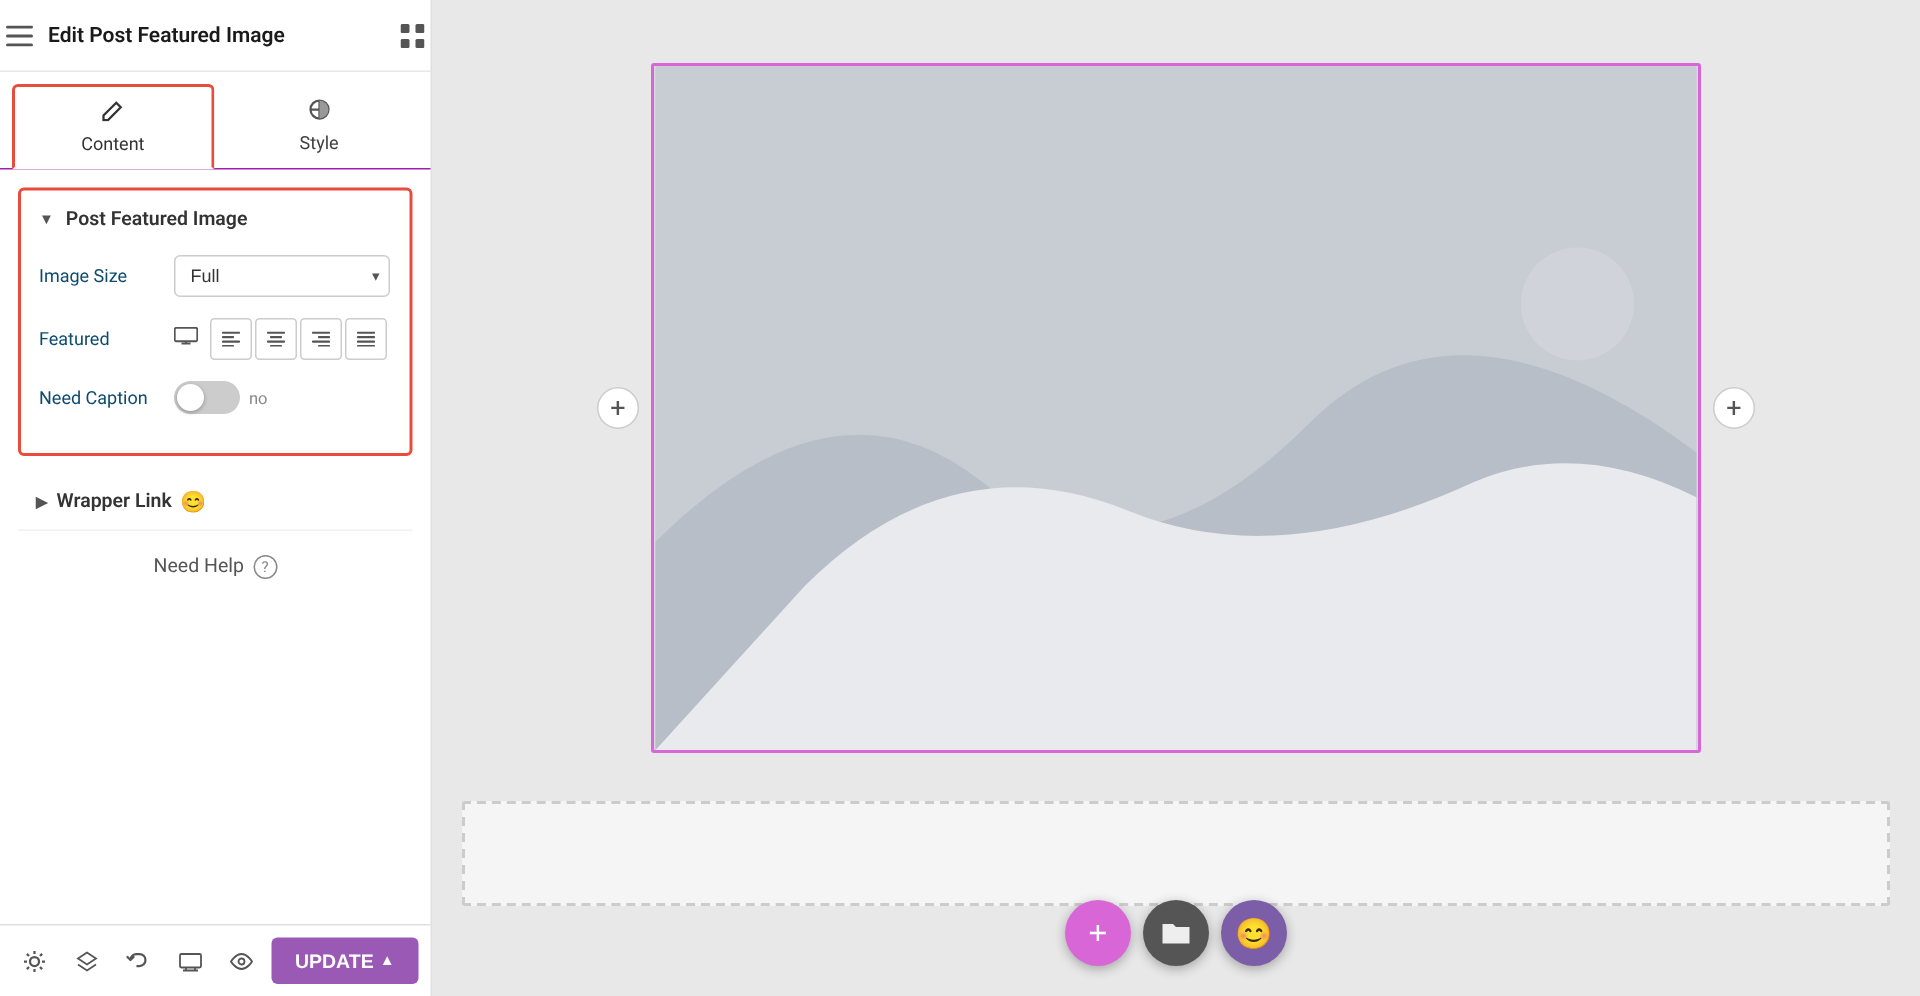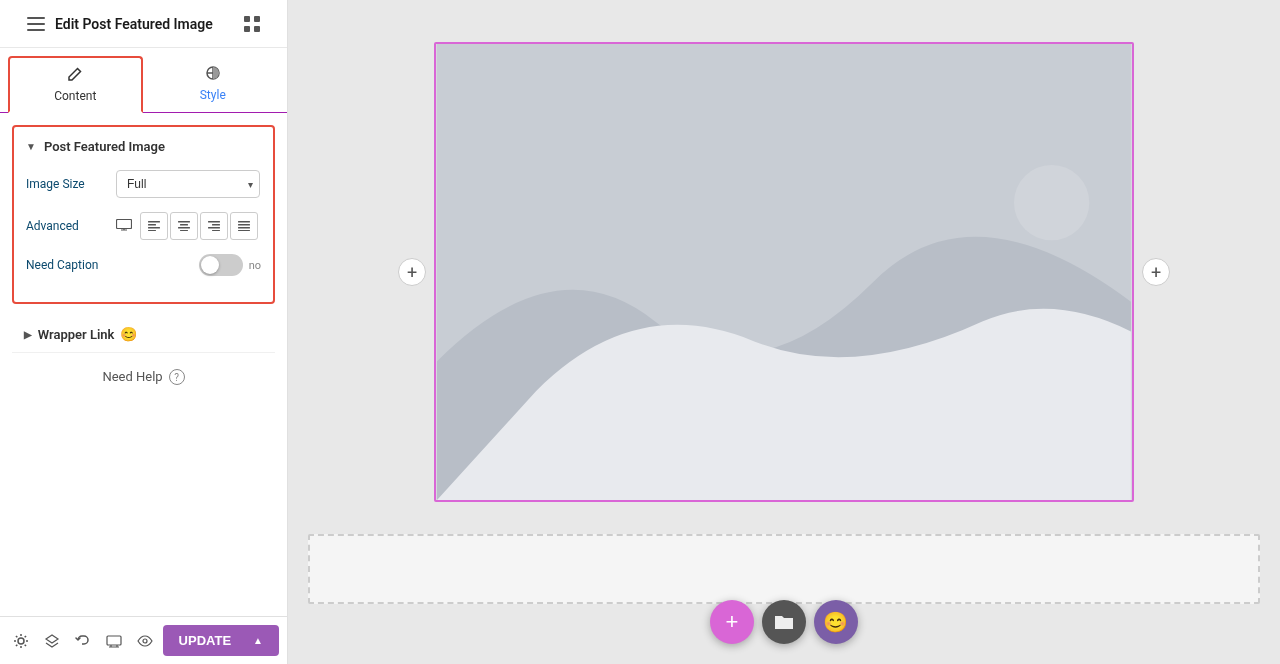--- a/index.html
+++ b/index.html
@@ -12,21 +12,21 @@
       display: flex;
       flex-direction: column;
       height: 100%;
       border-right: 1px solid #e0e0e0;
       flex-shrink: 0;
     }
 
     .sidebar-header {
       display: flex;
       align-items: center;
-      padding: 0 27px;
+      padding: 0 4px;
       height: 48px;
       border-bottom: 1px solid #e8e8e8;
       gap: 10px;
     }
 
     .sidebar-header-title {
       font-size: 14px;
       font-weight: 600;
       color: #1a1a1a;
       flex: 1;
@@ -48,21 +48,21 @@
     }
 
     .tab {
       display: flex;
       flex-direction: column;
       align-items: center;
       padding: 8px 12px;
       cursor: pointer;
       border-radius: 4px 4px 0 0;
       font-size: 12px;
-      color: #3b82f6;
+      color: #404040;
       gap: 4px;
       flex: 1;
       border: 1px solid transparent;
     }
 
     .tab.active {
       border: 2px solid #e74c3c;
       background: #fff;
       color: #333;
       border-bottom: 2px solid #fff;
@@ -175,21 +175,20 @@
       justify-content: center;
       font-size: 12px;
       color: #555;
     }
 
     
     .toggle-wrapper {
       display: flex;
       align-items: center;
       gap: 6px;
-      justify-content: flex-end;
     }
 
     .toggle {
       width: 44px;
       height: 22px;
       background: #ccc;
       border-radius: 11px;
       position: relative;
       cursor: pointer;
     }
@@ -284,21 +283,21 @@
       background: #9b59b6;
       color: #fff;
       border: none;
       border-radius: 4px;
       padding: 8px 16px;
       font-size: 13px;
       font-weight: 600;
       cursor: pointer;
       display: flex;
       align-items: center;
-      gap: 22px;
+      gap: 4px;
     }
 
     .chevron-up-icon {
       font-size: 10px;
     }
 
     
     .main-canvas {
       flex: 1;
       background: #e8e8e8;
@@ -431,21 +430,21 @@
               <option>Large</option>
               <option>Medium</option>
               <option>Thumbnail</option>
             </select>
             <span class="select-arrow">▾</span>
           </div>
         </div>
       </div>
 
       <div class="form-row">
-        <span class="form-label">Advanced</span>
+        <span class="form-label">Featured</span>
         <div class="form-control">
           <div class="alignment-group">
             <span class="align-label-icon">
               <svg width="16" height="12" viewBox="0 0 16 12" fill="none">
                 <rect x="0.5" y="0.5" width="15" height="9" rx="1" stroke="#555" stroke-width="1.2" fill="none"></rect>
                 <path d="M5 11h6M8 10v1" stroke="#555" stroke-width="1.2"></path>
               </svg>
             </span>
             <button class="align-btn">
               <svg width="12" height="10" viewBox="0 0 12 10" fill="none">

